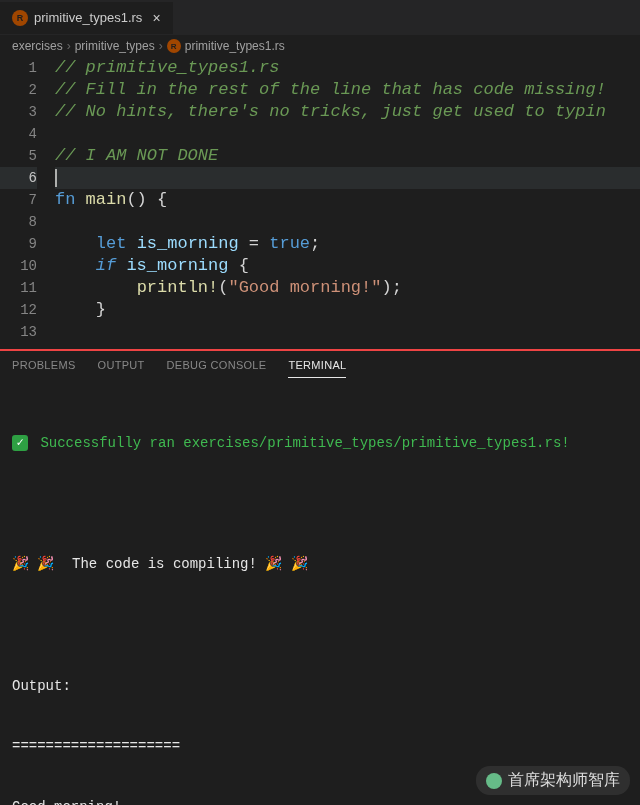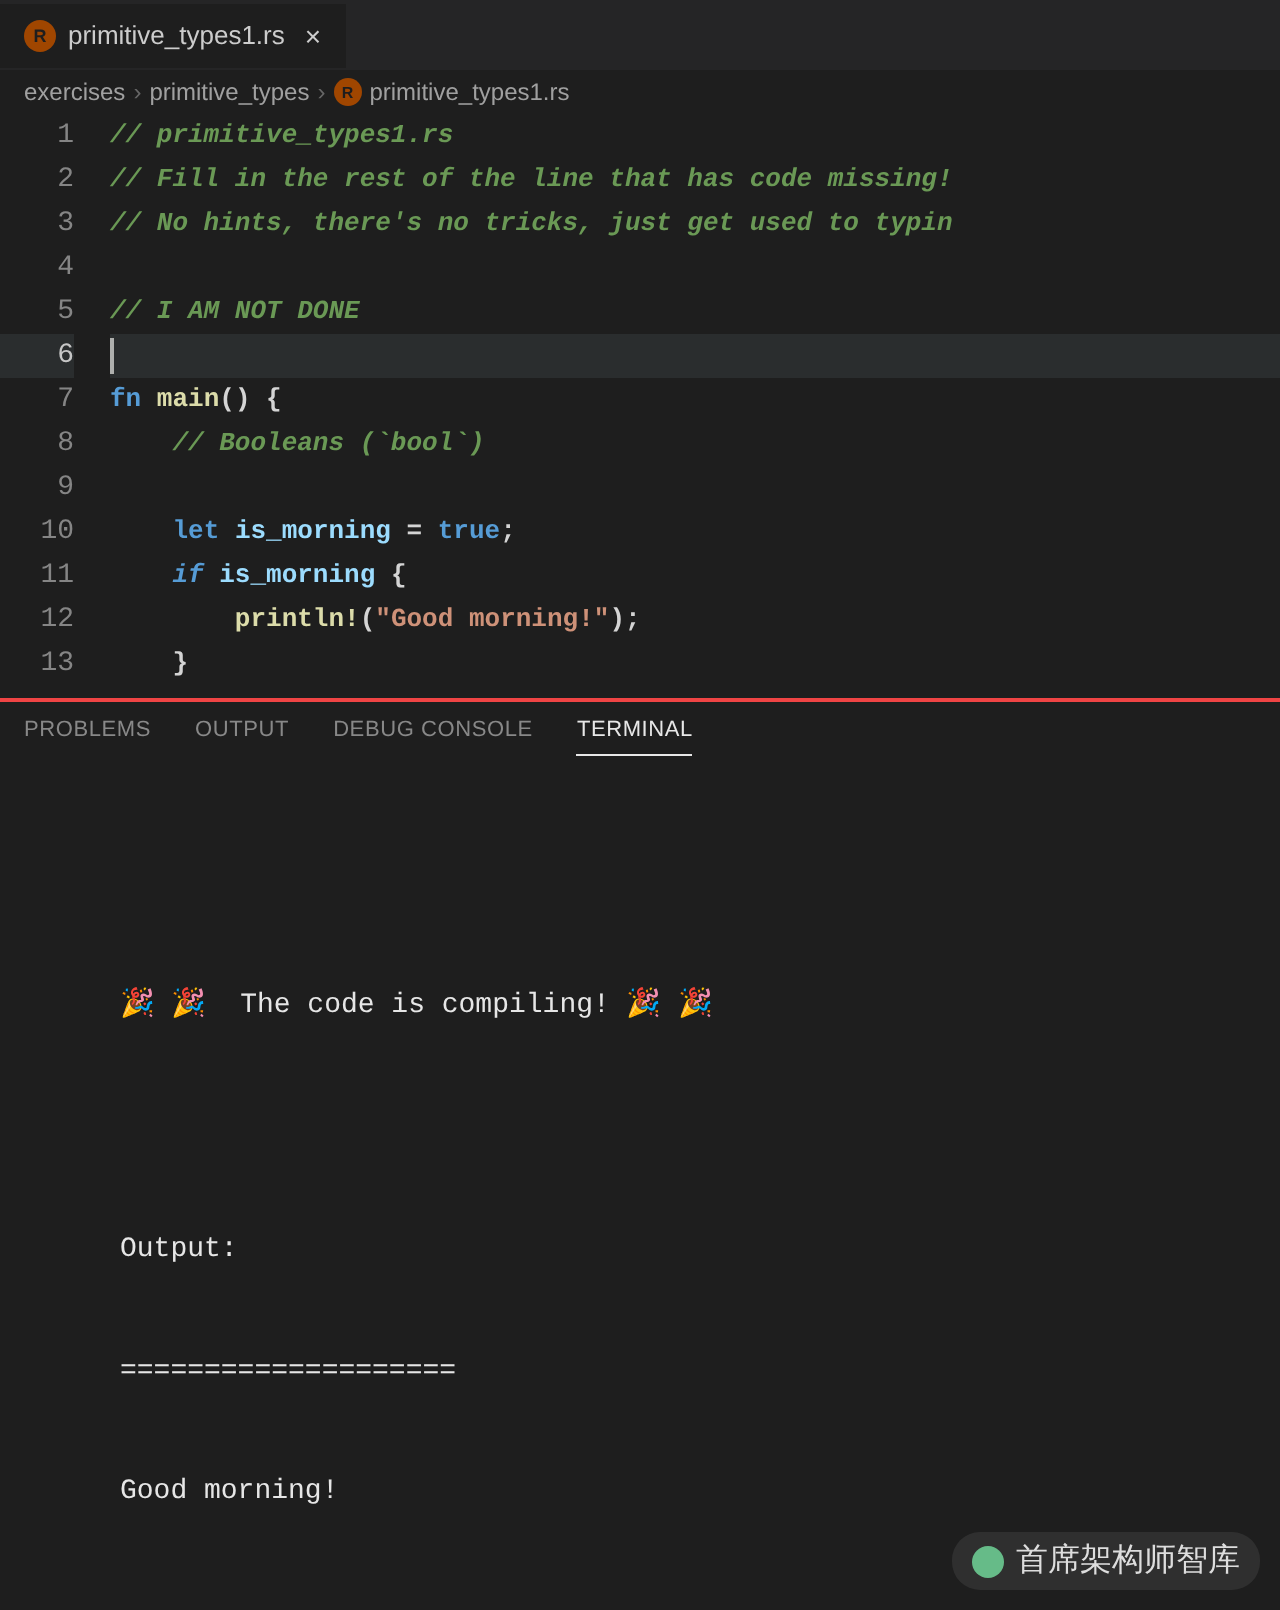--- a/index.html
+++ b/index.html
@@ -53,21 +53,21 @@
 }
 .gutter {
   width: 55px;
   text-align: right;
   padding-right: 18px;
   color: #858585;
   user-select: none;
 }
 .gutter .ln { height: 22px; line-height: 22px; font-size: 14px;}
 .code { flex: 1; }
-.code .line { height: 22px; line-height: 22px; white-space: pre; font-size: 13px; font-style: italic; font-weight: bold;}
+.code .line { height: 22px; line-height: 22px; white-space: pre; font-size: 17px; font-style: italic;}
 .code .line.normal{ font-style: normal;}
 .current-line { background: #2a2d2e; }
 .c-comment { color: #6A9955; }
 .c-keyword { color: #569cd6; }
 .c-keyword-it { color: #569cd6; font-style: italic;}
 .c-fn { color: #dcdcaa; }
 .c-paren { color: #d4d4d4; }
 .c-brace { color: #d4d4d4; }
 .c-var { color: #9cdcfe; }
 .c-bool { color: #569cd6; }
@@ -90,21 +90,21 @@
 .panel-tab { padding-bottom: 6px; letter-spacing: 0.3px;}
 .panel-tab.active { color: #e7e7e7; border-bottom: 1px solid #e7e7e7; }
 
 .terminal {
   padding: 14px 12px 10px 12px;
   font-size: 14px;
   line-height: 1.45;
   white-space: pre-wrap;
 }
 .t-green { color: #3fb950; }
-.t-white { color: #e6e6e6; margin-left: 48px; }
+.t-white { color: #e6e6e6; }
 .check {
   display:inline-block; width:16px;height:16px;background:#2ea043;color:#fff;
   text-align:center;line-height:16px;border-radius:3px;font-size:12px;margin-right:4px;vertical-align:middle;
 }
 .term-line{min-height:20px;}
 .watermark{
   position:absolute; right:10px; bottom:10px;
   background:rgba(255,255,255,0.08); color:#ddd;
   font-family:-apple-system,sans-serif; font-size:16px;
   padding:4px 10px; border-radius:14px;
@@ -149,37 +149,37 @@
     <div class="ln">13</div>
   </div>
   <div class="code">
     <div class="line"><span class="c-comment">// primitive_types1.rs</span></div>
     <div class="line"><span class="c-comment">// Fill in the rest of the line that has code missing!</span></div>
     <div class="line"><span class="c-comment">// No hints, there's no tricks, just get used to typin</span></div>
     <div class="line"></div>
     <div class="line"><span class="c-comment">// I AM NOT DONE</span></div>
     <div class="line current-line normal"><span class="cursor"></span></div>
     <div class="line normal"><span class="c-keyword">fn</span> <span class="c-fn">main</span><span class="c-paren">()</span><span class="c-brace"> {</span></div>
-    <div class="line">    <span class="c-comment">// Booleans (`bool`)</span></div>
     <div class="line"></div>
     <div class="line normal">    <span class="c-keyword">let</span> <span class="c-var">is_morning</span><span> = </span><span class="c-bool">true</span><span>;</span></div>
     <div class="line normal">    <span class="c-keyword-it">if</span><span class="c-var"> is_morning </span><span class="c-brace">{</span></div>
     <div class="line normal">        <span class="c-macro">println!</span><span>(</span><span class="c-string">"Good morning!"</span><span>)</span><span>;</span></div>
     <div class="line normal">    <span class="c-brace">}</span></div>
   </div>
 </div>
 
 <div class="panel-tabs">
   <div class="panel-tab">PROBLEMS</div>
   <div class="panel-tab">OUTPUT</div>
   <div class="panel-tab">DEBUG CONSOLE</div>
   <div class="panel-tab active">TERMINAL</div>
 </div>
 
 <div class="terminal">
+  <div class="term-line"><span class="check">✓</span><span class="t-green"> Successfully ran exercises/primitive_types/primitive_types1.rs!</span></div>
   <div class="term-line" style="height:14px"></div>
   <div class="term-line t-white">🎉 🎉  The code is compiling! 🎉 🎉</div>
   <div class="term-line" style="height:14px"></div>
   <div class="term-line t-white">Output:</div>
   <div class="term-line t-white">====================</div>
   <div class="term-line t-white">Good morning!</div>
   
   
   
   

